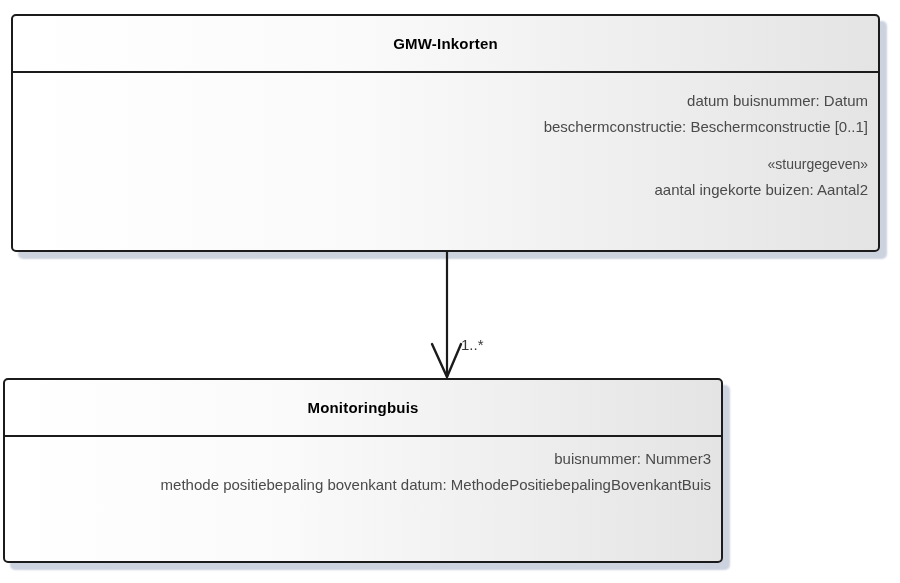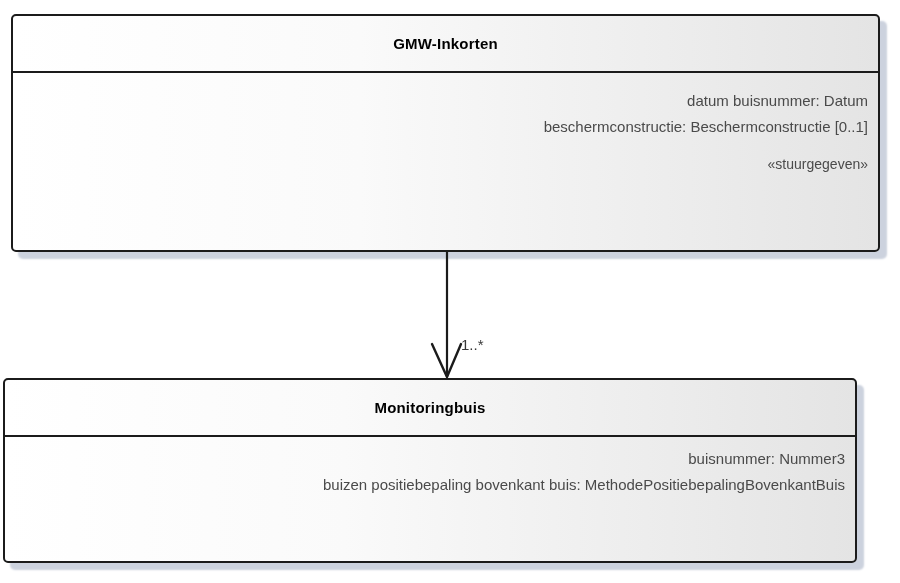--- a/index.html
+++ b/index.html
@@ -57,21 +57,21 @@
   }
   #class-top {
     left: 11px;
     top: 14px;
     width: 869px;
     height: 238px;
   }
   #class-bottom {
     left: 3px;
     top: 378px;
-    width: 854px;
+    width: 720px;
     height: 185px;
   }
   #class-bottom .uml-attributes {
     padding-top: 9px;
   }
   .connector-svg {
     position: absolute;
     left: 425px;
     top: 250px;
     width: 70px;
@@ -92,32 +92,33 @@
 <div class="canvas">
 
   <div class="uml-class" id="class-top">
     <div class="uml-class-header">
       <span class="uml-class-title">GMW-Inkorten</span>
     </div>
     <div class="uml-attributes">
       <div class="uml-attr">datum buisnummer: Datum</div>
       <div class="uml-attr">beschermconstructie: Beschermconstructie [0..1]</div>
       <div class="uml-stereotype">«stuurgegeven»</div>
+      <div class="uml-attr">aantal ingekorte buizen: Aantal2</div>
     </div>
   </div>
 
   <svg class="connector-svg" viewBox="0 0 70 130" aria-hidden="true">
     <line x1="22" y1="2" x2="22" y2="127" stroke="#1b1b1b" stroke-width="2.2"></line>
     <polyline points="7,94 22,127 36,94" fill="none" stroke="#1b1b1b" stroke-width="2.4" stroke-linecap="round" stroke-linejoin="miter"></polyline>
   </svg>
   <span class="multiplicity">1..*</span>
 
   <div class="uml-class" id="class-bottom">
     <div class="uml-class-header">
       <span class="uml-class-title">Monitoringbuis</span>
     </div>
     <div class="uml-attributes">
       <div class="uml-attr">buisnummer: Nummer3</div>
-      <div class="uml-attr">buizen positiebepaling bovenkant buis: MethodePositiebepalingBovenkantBuis</div>
+      <div class="uml-attr">methode positiebepaling bovenkant datum: MethodePositiebepalingBovenkantBuis</div>
     </div>
   </div>
 
 </div>
 
 </body></html>

